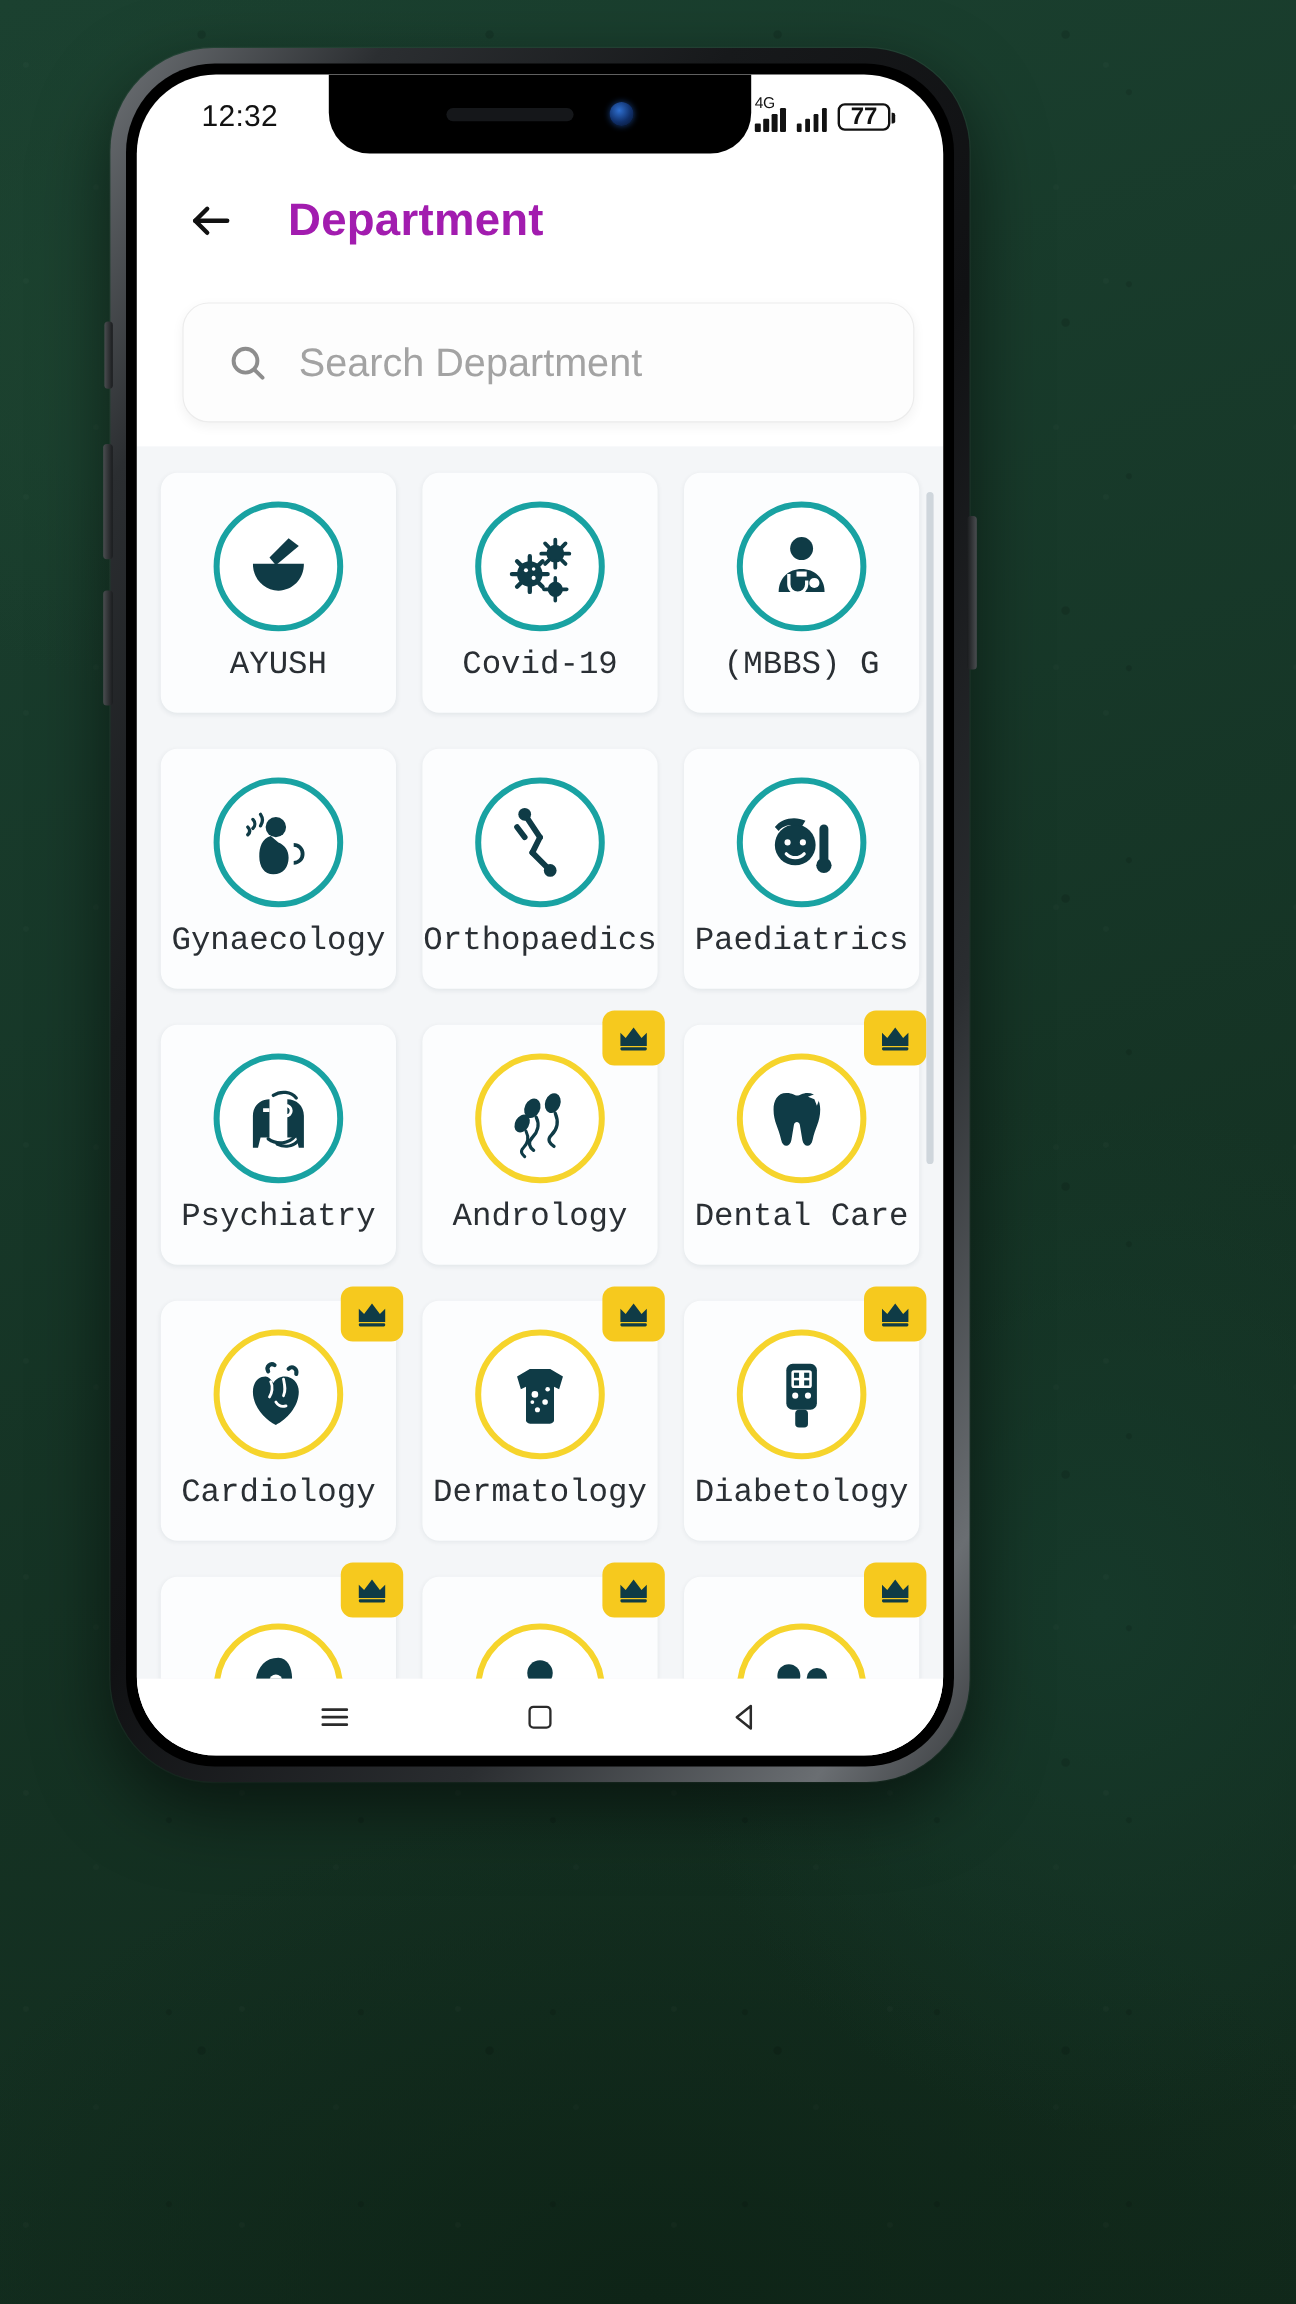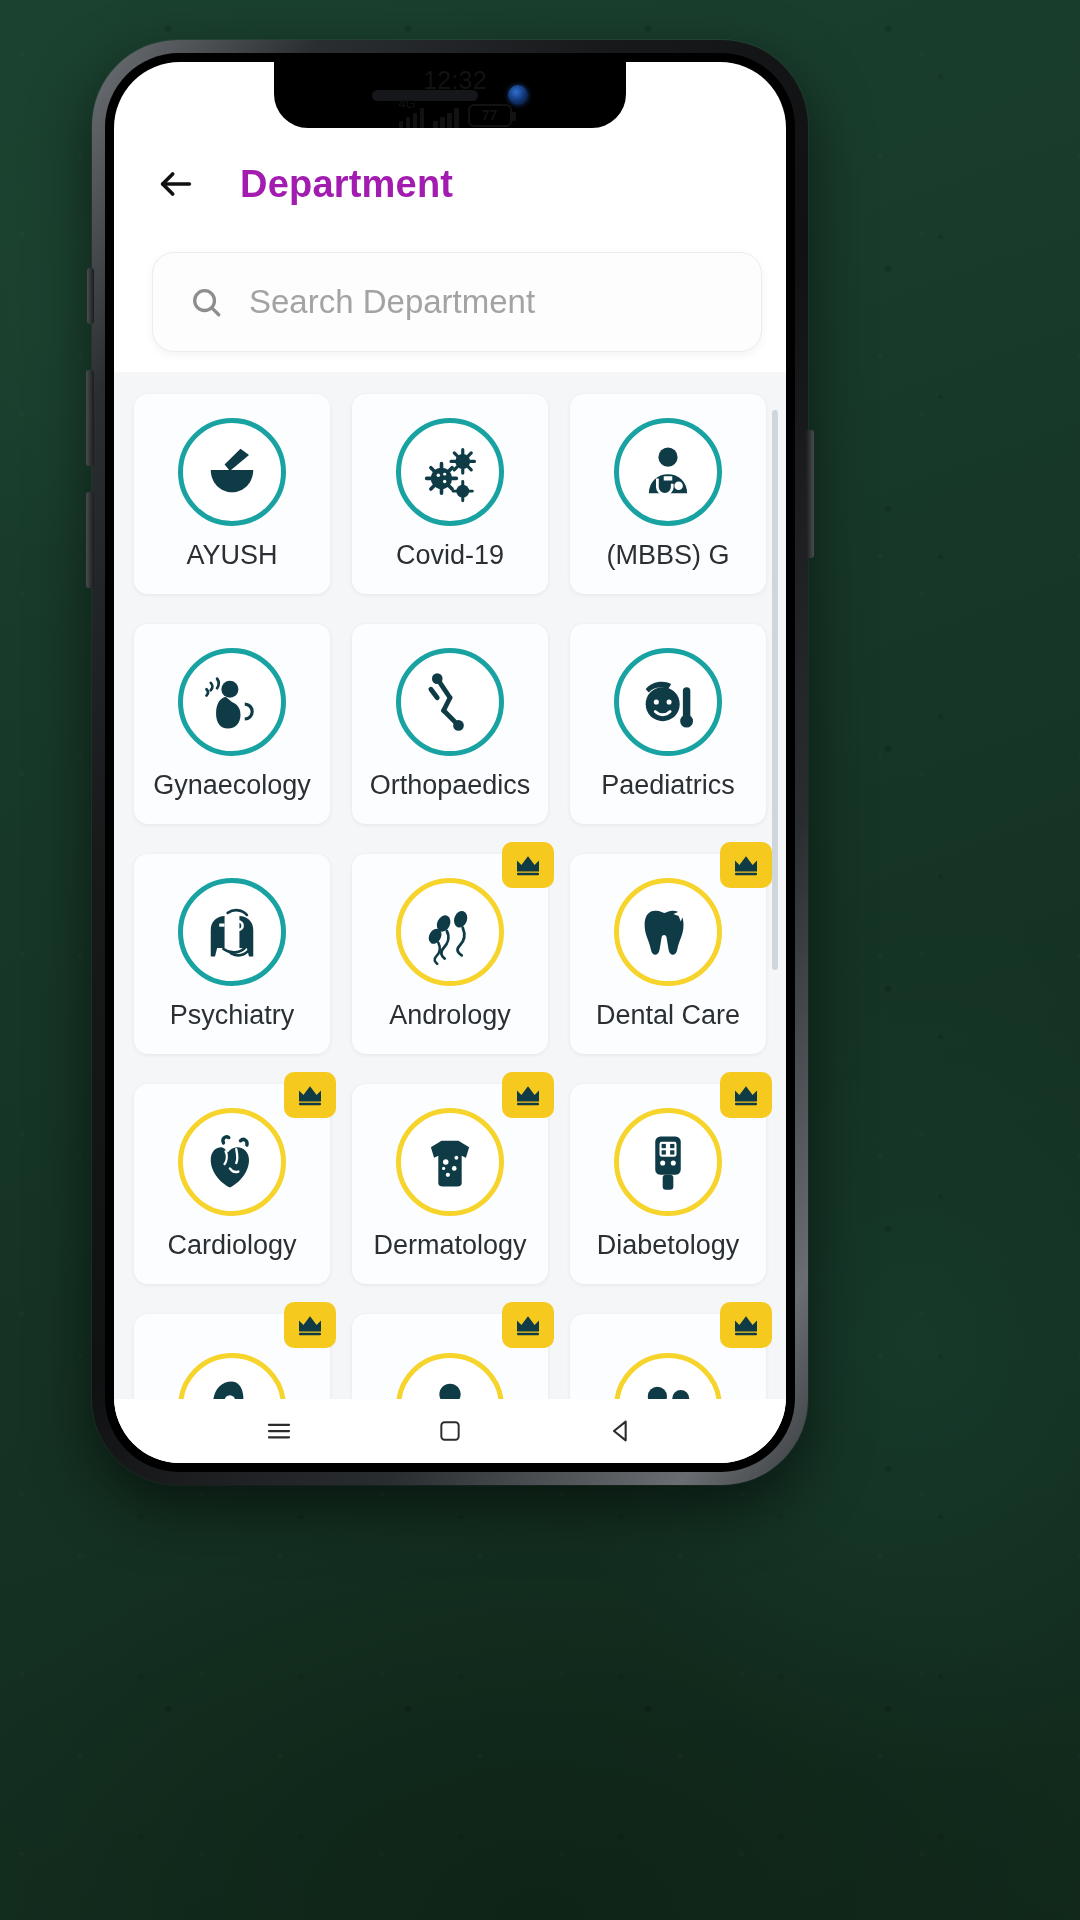--- a/index.html
+++ b/index.html
@@ -94,21 +94,20 @@
   
   .statusbar {
     position: absolute; top: 0; left: 0; right: 0;
     height: 66px;
     display: flex; align-items: center;
     justify-content: space-between;
     padding: 0 44px 0 54px;
     z-index: 45;
     color: #121212;
     font-size: 25px;
-    flex-direction: column;
   }
   .sb-time { font-weight: 400; letter-spacing: .2px; padding-top: 4px; }
   .sb-right { display: flex; align-items: center; gap: 9px; padding-top: 4px;}
   .net-badge { position: relative; display:flex; align-items:flex-end; height: 26px;}
   .net-label {
     position: absolute; top: -6px; left: 0;
     font-size: 13px; font-weight: 400; letter-spacing: -.3px;
   }
   .bars { display: flex; align-items: flex-end; gap: 2.5px; height: 22px; }
   .bars i { width: 4.5px; background: #121212; border-radius: 1px; display:block; }
@@ -119,21 +118,21 @@
   .bars.dim i:nth-child(4){ background:#121212; }
   .battery {
     width: 44px; height: 23px; border: 2.5px solid #121212;
     border-radius: 6px; position: relative;
     display: flex; align-items: center; justify-content: center;
   }
   .battery::after {
     content:""; position: absolute; right: -6px; top: 6px;
     width: 3.5px; height: 9px; background:#121212; border-radius: 0 2px 2px 0;
   }
-  .battery span { font-size: 14px; font-weight: 600; line-height: 1; }
+  .battery span { font-size: 20px; font-weight: 600; line-height: 1; }
 
   
   .appbar {
     position: absolute; top: 66px; left: 0; right: 0;
     height: 112px;
     background: #ffffff;
     display: flex; align-items: center;
     padding: 0 40px;
     gap: 42px;
   }
@@ -168,20 +167,21 @@
     font-size: 33px; color: #a3a3a3; font-weight: 400;
   }
 
   
   .grid-scroll {
     position: absolute;
     top: 310px; left: 0; right: 0; bottom: 64px;
     background: #f4f6f8;
     padding: 22px 20px 0 20px;
     overflow: hidden;
+    font-family: Liberation Mono, monospace;
   }
   .grid {
     display: grid;
     grid-template-columns: repeat(3, 1fr);
     gap: 30px 22px;
   }
   .card {
     background: #fcfdfe;
     border-radius: 14px;
     height: 200px;

